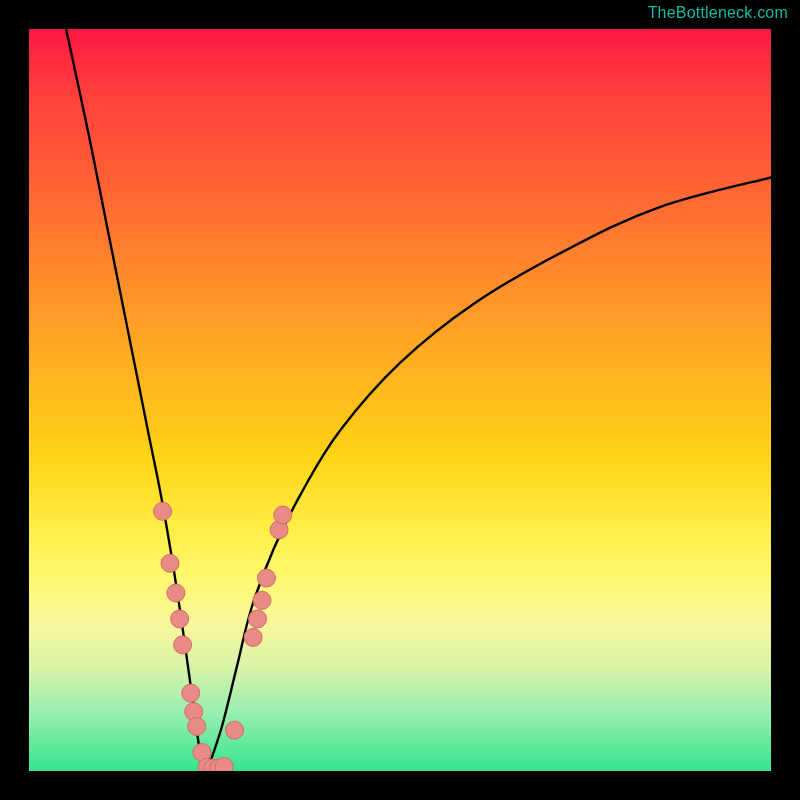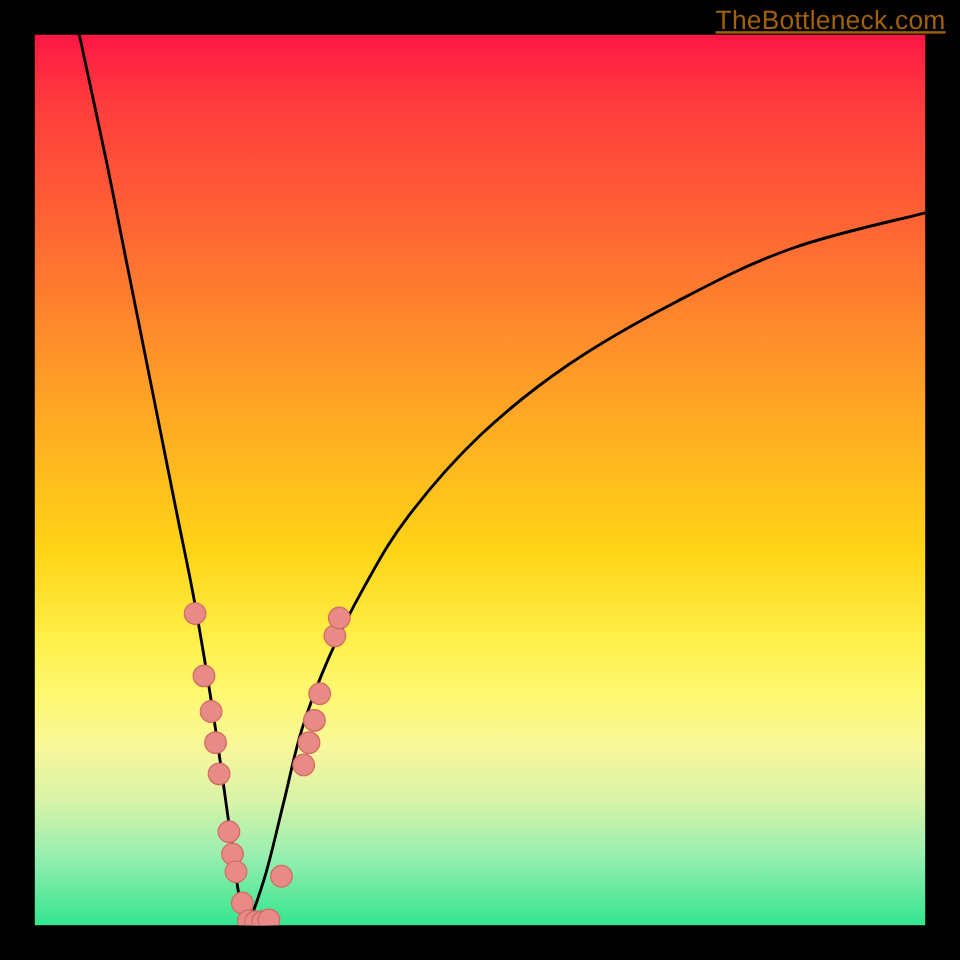--- a/index.html
+++ b/index.html
@@ -37,26 +37,25 @@
     position: absolute;
     left: 0;
     top: 0;
     width: 742px;
     height: 742px;
   }
   .watermark {
     position: absolute;
     top: 4px;
     right: 12px;
-    color: #a16207;
-    font-size: 22px;
+    color: #14b8a6;
+    font-size: 16px;
     font-weight: 500;
     letter-spacing: 0.2px;
     user-select: none;
-    text-decoration: underline;
   }
 </style>
 </head>
 <body>
 
 <div class="frame">
   <svg class="plot" viewBox="0 0 742 742">
     <g id="curve-group">
         <path d="M 37.10 0.00 C 41.11 18.70, 52.68 71.83, 59.36 103.88 C 66.04 135.93, 68.86 151.37, 74.20 178.08 C 79.54 204.79, 83.70 225.57, 89.04 252.28 C 94.38 278.99, 98.54 299.77, 103.88 326.48 C 109.22 353.19, 113.38 373.97, 118.72 400.68 C 124.06 427.39, 128.22 445.50, 133.56 474.88 C 138.90 504.26, 143.06 529.19, 148.40 563.92 C 153.74 598.65, 159.23 639.75, 163.24 667.80 C 167.25 695.85, 167.99 706.38, 170.66 719.74 C 173.33 733.10, 176.74 737.99, 178.08 742.00" fill="none" stroke="#000000" stroke-width="2.4" stroke-linecap="round"></path>
         <path d="M 178.08 742.00 C 180.75 733.99, 187.58 716.18, 192.92 697.48 C 198.26 678.78, 202.42 659.49, 207.76 638.12 C 213.10 616.75, 215.92 600.13, 222.60 578.76 C 229.28 557.39, 235.51 540.77, 244.86 519.40 C 254.21 498.03, 262.52 481.41, 274.54 460.04 C 286.56 438.67, 294.28 423.39, 311.64 400.68 C 329.00 377.97, 346.96 356.61, 371.00 333.90 C 395.04 311.19, 415.82 294.57, 445.20 274.54 C 474.58 254.51, 500.85 239.96, 534.24 222.60 C 567.63 205.24, 593.30 191.44, 630.70 178.08 C 668.10 164.72, 721.97 153.74, 742.00 148.40" fill="none" stroke="#000000" stroke-width="2.4" stroke-linecap="round"></path>

